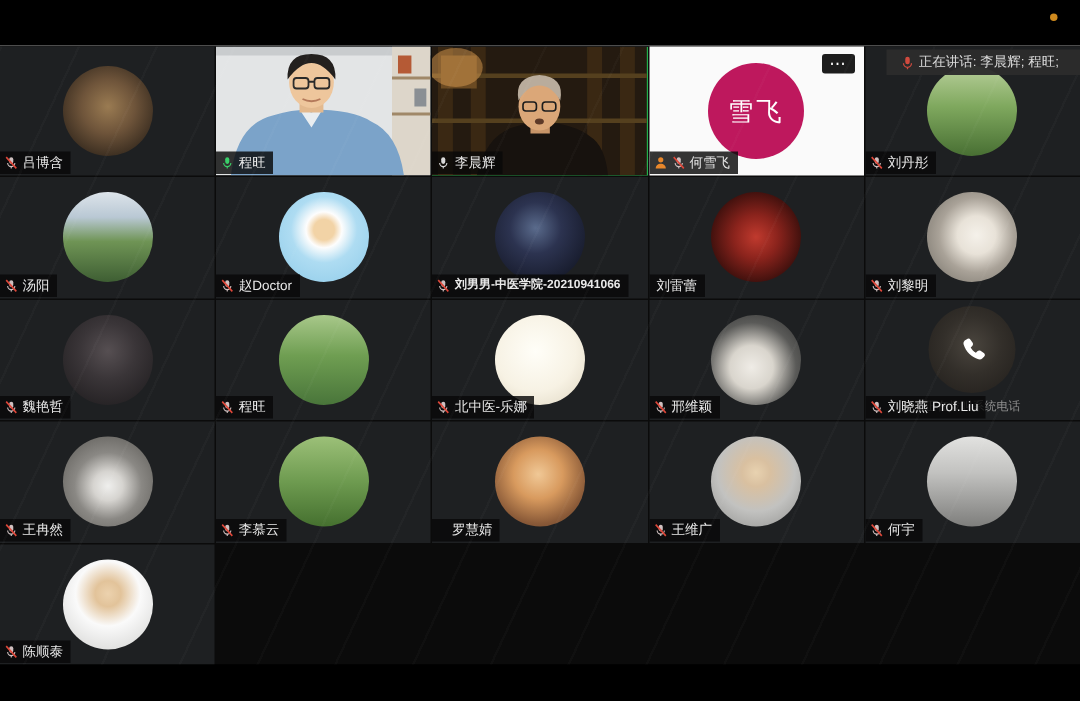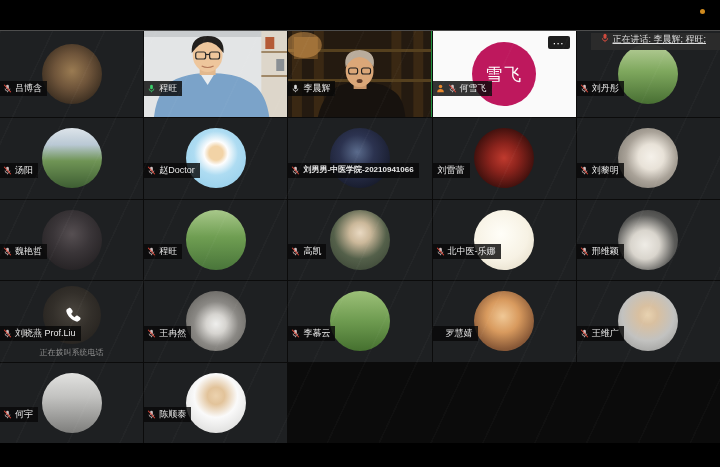--- a/index.html
+++ b/index.html
@@ -10,26 +10,26 @@
   .grid{position:absolute;top:31px;left:0;width:720px;height:412px;display:grid;
         grid-template-columns:repeat(5,1fr);grid-template-rows:86px repeat(4,1fr);
         gap:1px;background:#0b0b0b;}
   .tile{position:relative;background:#1e2022;overflow:hidden;display:flex;align-items:center;justify-content:center;}
   .tile.light{background:#fafafa;}
   .tile.speaking{box-shadow:inset 0 0 0 2px #23b14d;}
   .avatar{width:60px;height:60px;border-radius:50%;flex:0 0 auto;}
   .blue-circle{width:64px;height:64px;border-radius:50%;display:flex;align-items:center;justify-content:center;
                color:#fff;font-size:17px;letter-spacing:2px;}
   .vid{position:absolute;inset:0;width:100%;height:100%;}
-  .nlabel{position:absolute;left:0;bottom:21px;display:flex;align-items:center;gap:3px;
+  .nlabel{position:absolute;left:0;bottom:1px;display:flex;align-items:center;gap:3px;
           background:rgba(8,8,8,0.82);color:#e9e9e9;font-size:9px;line-height:1;
           padding:3px 5px 3px 3px;white-space:nowrap;max-width:142px;overflow:hidden;z-index:3;}
   .mic{flex:0 0 auto;display:block;}
-  .notice{position:absolute;top:2px;right:0;height:17px;display:flex;gap:2px;
-          background:rgba(44,44,44,0.96);color:#dcdcdc;font-size:9px;padding:0 14px 0 9px;z-index:6;text-decoration:underline;}
+  .notice{position:absolute;top:2px;right:0;height:17px;display:flex;align-items:center;gap:2px;
+          background:rgba(44,44,44,0.96);color:#dcdcdc;font-size:9px;padding:0 14px 0 9px;z-index:6;}
   .more-btn{position:absolute;top:5px;right:6px;width:22px;height:13px;background:#1d1d1d;color:#fff;
             border-radius:2px;display:flex;align-items:center;justify-content:center;
             font-size:11px;letter-spacing:1px;line-height:0;z-index:3;cursor:pointer;}
   .phone-wrap{display:flex;flex-direction:column;align-items:center;gap:5px;margin-bottom:0;}
   .phone-circle{width:58px;height:58px;border-radius:50%;display:flex;align-items:center;justify-content:center;}
   .phone-status{color:#8f8f8f;font-size:8px;line-height:1;}
   .wm{position:absolute;inset:0;pointer-events:none;z-index:4;opacity:.5;
       background:repeating-linear-gradient(115deg,rgba(255,255,255,0.045) 0 1.5px,transparent 1.5px 47px);}
   .footer{position:absolute;left:0;bottom:0;width:720px;height:24px;background:#000;}
 </style>
@@ -225,32 +225,20 @@
         <svg class="mic" viewBox="0 0 12 12" width="9" height="9">
             <rect x="4.2" y="1" width="3.6" height="6" rx="1.8" fill="#cfc0c0"></rect>
             <path d="M2.8 6.2a3.2 3.2 0 0 0 6.4 0" fill="none" stroke="#cfc0c0"></path>
             <line x1="6" y1="9.4" x2="6" y2="11" stroke="#cfc0c0"></line>
             <line x1="1.5" y1="1" x2="10.5" y2="11" stroke="#e0483a" stroke-width="1.4"></line>
           </svg>
         <span>程旺</span>
       </div>
     </div>
 
-    <div class="tile">
-      <div class="avatar" style="background:radial-gradient(circle at 50% 38%, #e9d9c2 0%, #cbb89a 22%, #54604a 55%, #323c2e 100%)"></div>
-      <div class="nlabel">
-        <svg class="mic" viewBox="0 0 12 12" width="9" height="9">
-            <rect x="4.2" y="1" width="3.6" height="6" rx="1.8" fill="#cfc0c0"></rect>
-            <path d="M2.8 6.2a3.2 3.2 0 0 0 6.4 0" fill="none" stroke="#cfc0c0"></path>
-            <line x1="6" y1="9.4" x2="6" y2="11" stroke="#cfc0c0"></line>
-            <line x1="1.5" y1="1" x2="10.5" y2="11" stroke="#e0483a" stroke-width="1.4"></line>
-          </svg>
-        <span>高凯</span>
-      </div>
-    </div>
 
     <div class="tile">
       <div class="avatar" style="background:radial-gradient(circle at 45% 40%, #fffef8 0%, #f7f2e4 55%, #ded5c0 100%)"></div>
       <div class="nlabel">
         <svg class="mic" viewBox="0 0 12 12" width="9" height="9">
             <rect x="4.2" y="1" width="3.6" height="6" rx="1.8" fill="#cfc0c0"></rect>
             <path d="M2.8 6.2a3.2 3.2 0 0 0 6.4 0" fill="none" stroke="#cfc0c0"></path>
             <line x1="6" y1="9.4" x2="6" y2="11" stroke="#cfc0c0"></line>
             <line x1="1.5" y1="1" x2="10.5" y2="11" stroke="#e0483a" stroke-width="1.4"></line>
           </svg>

